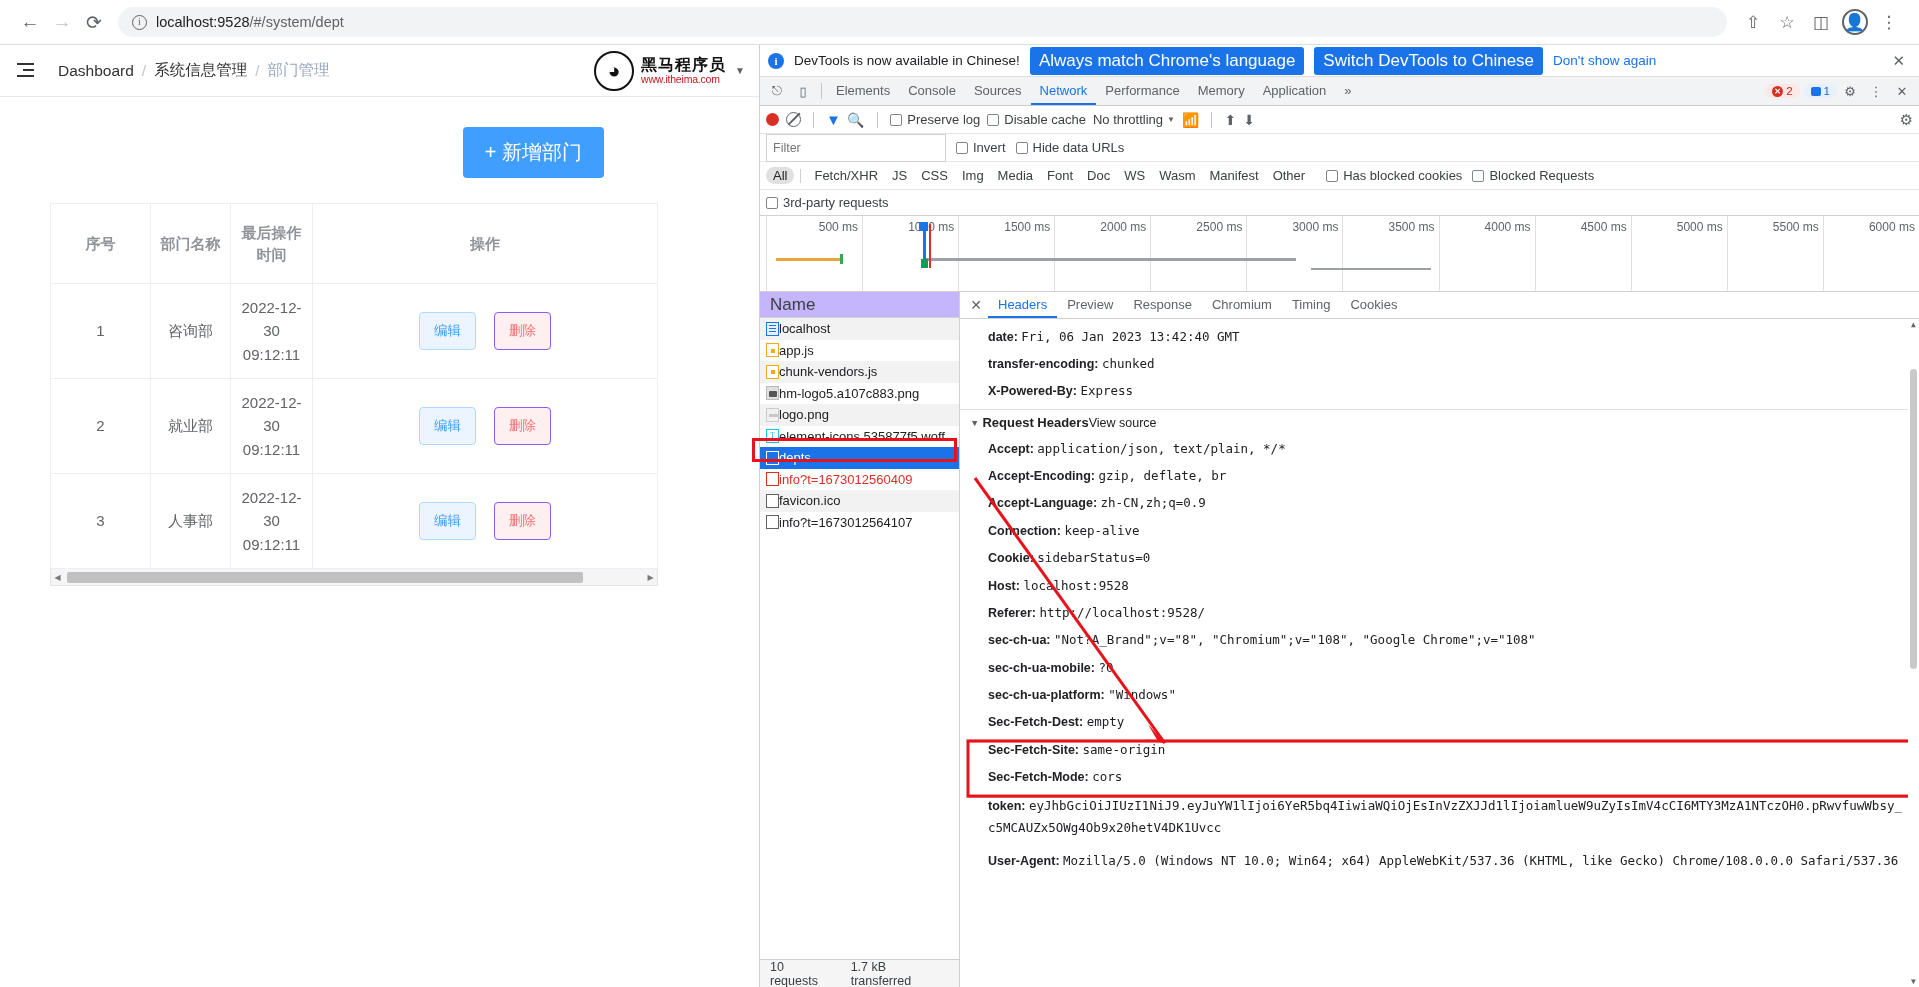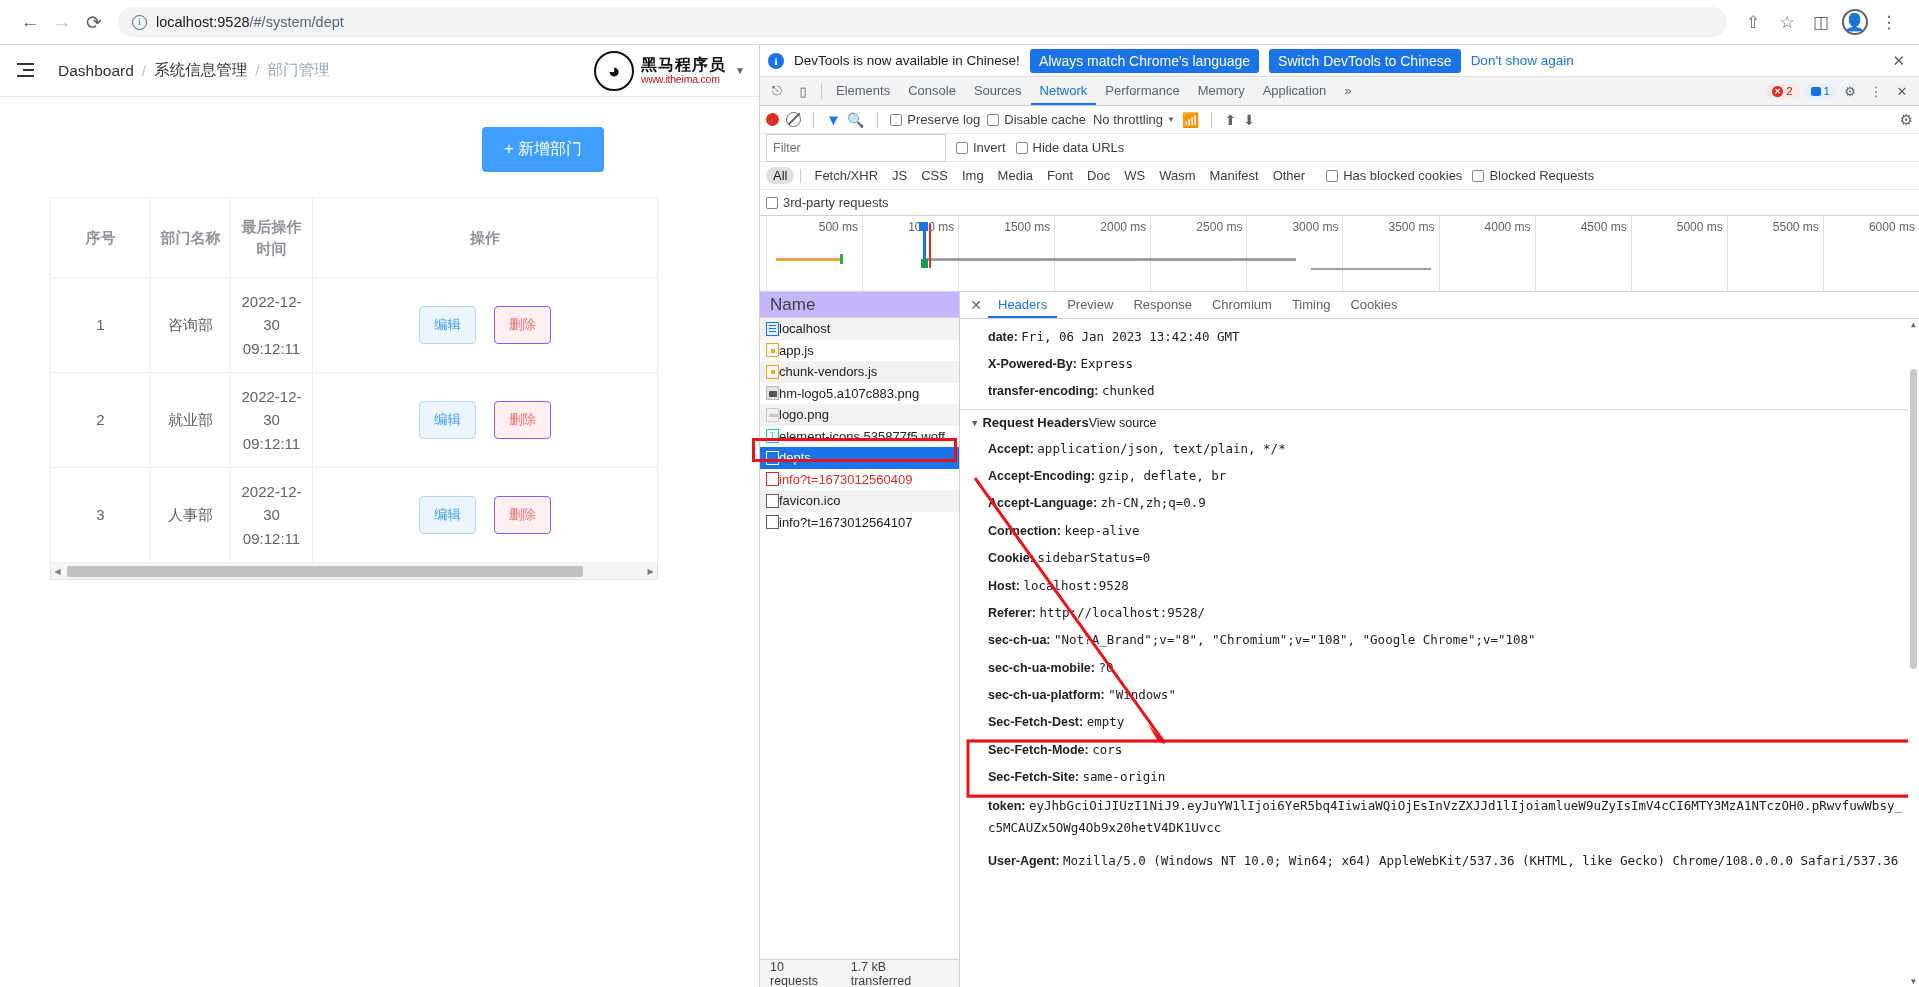--- a/index.html
+++ b/index.html
@@ -65,21 +65,21 @@
     display:flex;align-items:center;justify-content:center;font-size:21px;color:#111; }
   .brand-text { line-height:1.1; }
   .brand-cn { font-size:16px; font-weight:bold; color:#111; letter-spacing:1px; }
   .brand-url { font-size:10.5px; color:#c8161d; letter-spacing:-0.2px; }
   .brand-caret { color:#606266; font-size:10px; margin-left:2px; }
 
   .page-body { padding:30px 50px 0 50px; }
   .add-row { display:flex; justify-content:flex-end; padding-right:105px; }
   .btn-add {
     background:#409eff; color:#fff; border:none; border-radius:4px;
-    font-size:16px; padding:12px 22px; cursor:pointer; font-family:inherit;
+    font-size:20px; padding:12px 22px; cursor:pointer; font-family:inherit;
   }
   .dept-table {
     margin-top:25px; width:608px; border:1px solid #ebeef5; border-bottom:none;
     border-collapse:collapse; table-layout:fixed; background:#fff;
   }
   .dept-table th, .dept-table td {
     border-bottom:1px solid #ebeef5; border-right:1px solid #ebeef5;
     text-align:center; vertical-align:middle; font-weight:normal;
   }
   .dept-table th {
@@ -102,21 +102,21 @@
 
   
   .dt-notice {
     height:32px; background:#fff; border-bottom:1px solid #e0e0e0;
     display:flex; align-items:center; padding:0 8px; gap:10px; font-size:13.5px; color:#202124;
   }
   .notice-ic { width:16px;height:16px;border-radius:50%;background:#1a73e8;color:#fff;
     font-size:11px; font-weight:bold; display:flex;align-items:center;justify-content:center;
     font-family:"Liberation Serif",serif; flex:0 0 auto; }
   .notice-btn { background:#1a73e8; color:#fff; border:none; border-radius:3px;
-    font-size:14px; padding:4px 9px; cursor:pointer; font-family:inherit; white-space:nowrap; }
+    font-size:17px; padding:4px 9px; cursor:pointer; font-family:inherit; white-space:nowrap; }
   .notice-link { color:#1a73e8; font-size:13.5px; cursor:pointer; white-space:nowrap; }
   .notice-x { margin-left:auto; color:#5f6368; font-size:15px; cursor:pointer; padding:0 6px; }
 
   .dt-tabs {
     height:29px; background:#f1f3f4; border-bottom:1px solid #cdcdcd;
     display:flex; align-items:center; padding:0 4px; gap:0; font-size:13px; color:#5f6368;
   }
   .dt-icon-btn { width:26px;height:24px; display:flex;align-items:center;justify-content:center;
     color:#5f6368; cursor:pointer; }
   .dt-divider { width:1px; height:16px; background:#c6c6c6; margin:0 5px; }
@@ -552,45 +552,45 @@
           <span class="d-tab">Chromium</span>
           <span class="d-tab">Timing</span>
           <span class="d-tab">Cookies</span>
         </div>
 
         <div class="headers-body">
           <div class="hdr-line">
             <span class="hdr-key">date</span><span class="hdr-key">: </span><span class="hdr-val">Fri, 06 Jan 2023 13:42:40 GMT</span>
           </div>
           <div class="hdr-line">
+            <span class="hdr-key">transfer-encoding</span><span class="hdr-key">: </span><span class="hdr-val">chunked</span>
+          </div>
+          <div class="hdr-line">
             <span class="hdr-key">X-Powered-By</span><span class="hdr-key">: </span><span class="hdr-val">Express</span>
-          </div>
-          <div class="hdr-line">
-            <span class="hdr-key">transfer-encoding</span><span class="hdr-key">: </span><span class="hdr-val">chunked</span>
           </div>
 
           <div class="hdr-section">
             <span class="tri">▼</span>
             <span class="title">Request Headers</span>
             <span class="viewsrc">View source</span>
           </div>
 
           <div class="hdr-line"><span class="hdr-key">Accept</span><span class="hdr-key">: </span><span class="hdr-val">application/json, text/plain, */*</span></div>
           <div class="hdr-line"><span class="hdr-key">Accept-Encoding</span><span class="hdr-key">: </span><span class="hdr-val">gzip, deflate, br</span></div>
           <div class="hdr-line"><span class="hdr-key">Accept-Language</span><span class="hdr-key">: </span><span class="hdr-val">zh-CN,zh;q=0.9</span></div>
           <div class="hdr-line"><span class="hdr-key">Connection</span><span class="hdr-key">: </span><span class="hdr-val">keep-alive</span></div>
           <div class="hdr-line"><span class="hdr-key">Cookie</span><span class="hdr-key">: </span><span class="hdr-val">sidebarStatus=0</span></div>
           <div class="hdr-line"><span class="hdr-key">Host</span><span class="hdr-key">: </span><span class="hdr-val">localhost:9528</span></div>
           <div class="hdr-line"><span class="hdr-key">Referer</span><span class="hdr-key">: </span><span class="hdr-val">http://localhost:9528/</span></div>
           <div class="hdr-line"><span class="hdr-key">sec-ch-ua</span><span class="hdr-key">: </span><span class="hdr-val">"Not?A_Brand";v="8", "Chromium";v="108", "Google Chrome";v="108"</span></div>
           <div class="hdr-line"><span class="hdr-key">sec-ch-ua-mobile</span><span class="hdr-key">: </span><span class="hdr-val">?0</span></div>
           <div class="hdr-line"><span class="hdr-key">sec-ch-ua-platform</span><span class="hdr-key">: </span><span class="hdr-val">"Windows"</span></div>
           <div class="hdr-line"><span class="hdr-key">Sec-Fetch-Dest</span><span class="hdr-key">: </span><span class="hdr-val">empty</span></div>
+          <div class="hdr-line"><span class="hdr-key">Sec-Fetch-Site</span><span class="hdr-key">: </span><span class="hdr-val">same-origin</span></div>
           <div class="hdr-line"><span class="hdr-key">Sec-Fetch-Mode</span><span class="hdr-key">: </span><span class="hdr-val">cors</span></div>
-          <div class="hdr-line"><span class="hdr-key">Sec-Fetch-Site</span><span class="hdr-key">: </span><span class="hdr-val">same-origin</span></div>
 
           <div class="token-line" style="position:relative;">
             <span class="hdr-key">token</span><span class="hdr-key">: </span><span class="hdr-val">eyJhbGciOiJIUzI1NiJ9.eyJuYW1lIjoi6YeR5bq4IiwiaWQiOjEsInVzZXJJd1lIjoiamlueW9uZyIsImV4cCI6MTY3MzA1NTczOH0.pRwvfuwWbsy_c5MCAUZx5OWg4Ob9x20hetV4DK1Uvcc</span>
           </div>
 
           <div class="hdr-line" style="padding-top:8px;">
             <span class="hdr-key">User-Agent</span><span class="hdr-key">: </span><span class="hdr-val">Mozilla/5.0 (Windows NT 10.0; Win64; x64) AppleWebKit/537.36 (KHTML, like Gecko) Chrome/108.0.0.0 Safari/537.36</span>
           </div>
 
           <svg class="annot" style="left:0; top:0; width:100%; height:100%;" viewBox="0 0 960 630" preserveAspectRatio="none">

